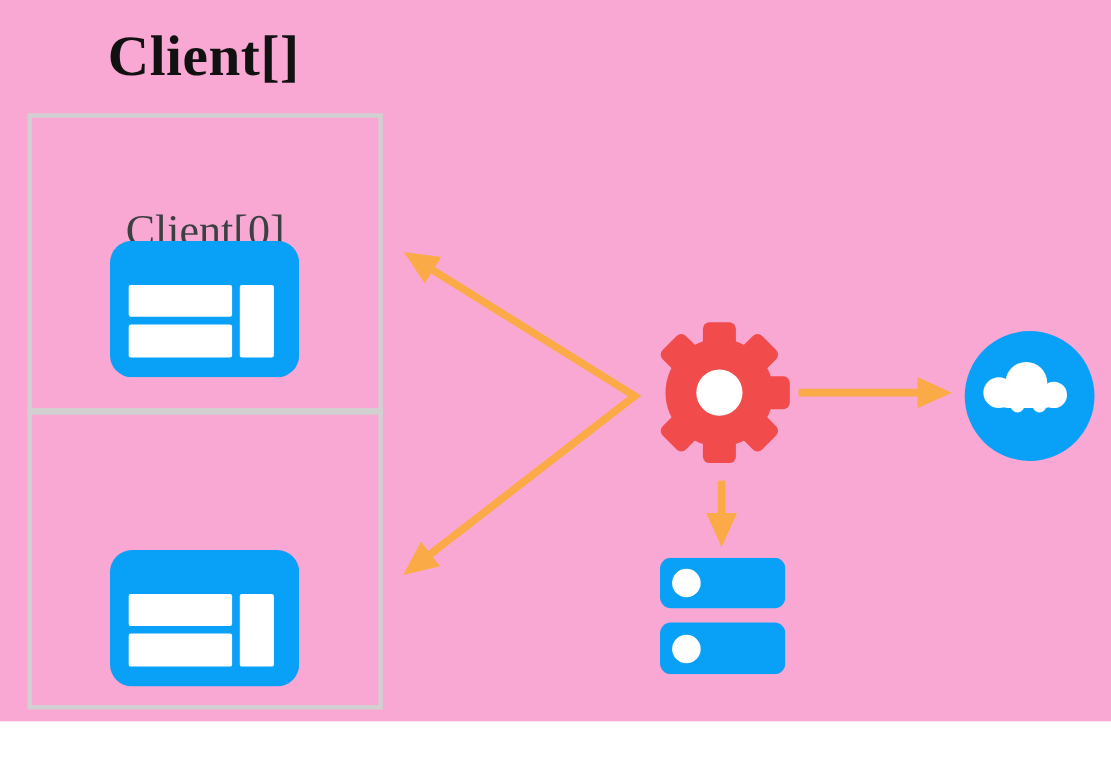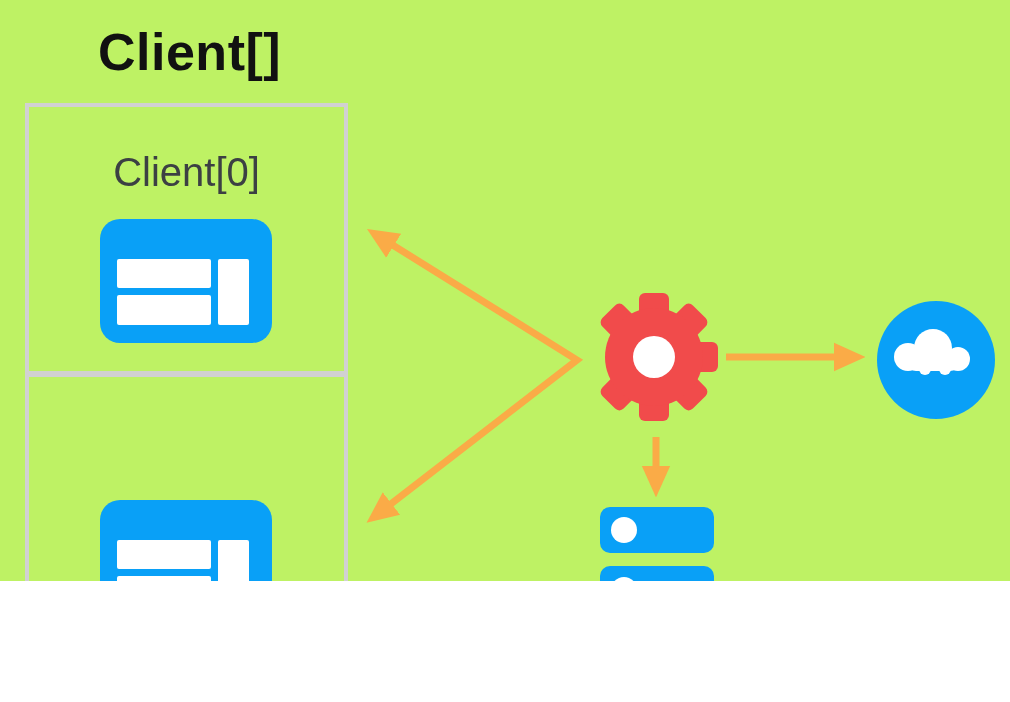--- a/index.html
+++ b/index.html
@@ -3,23 +3,23 @@
 <meta charset="utf-8">
 <style>
   html, body {
     margin: 0;
     padding: 0;
     background: #ffffff;
   }
   .canvas {
     position: relative;
     width: 1010px;
-    height: 581px;
-    background: #bef264;
-    font-family: Liberation Sans, sans-serif;
+    height: 656px;
+    background: #f9a8d4;
+    font-family: Liberation Serif, serif;
     overflow: hidden;
   }
   .abs { position: absolute; }
 
   .diagram-title {
     left: 98px;
     top: 22px;
     font-size: 52px;
     font-weight: 600;
     color: #111111;
@@ -45,20 +45,21 @@
   }
 
   .client-label {
     left: 25px;
     width: 323px;
     text-align: center;
     font-size: 40px;
     font-weight: 500;
     color: #3C4043;
     white-space: nowrap;
+    margin-top: 36px;
   }
   .client-label.c0 { top: 150px; }
   .client-label.c1 { top: 430px; }
 
   .sw-label {
     left: 588px;
     top: 162px;
     width: 175px;
     font-size: 40px;
     font-weight: 500;

